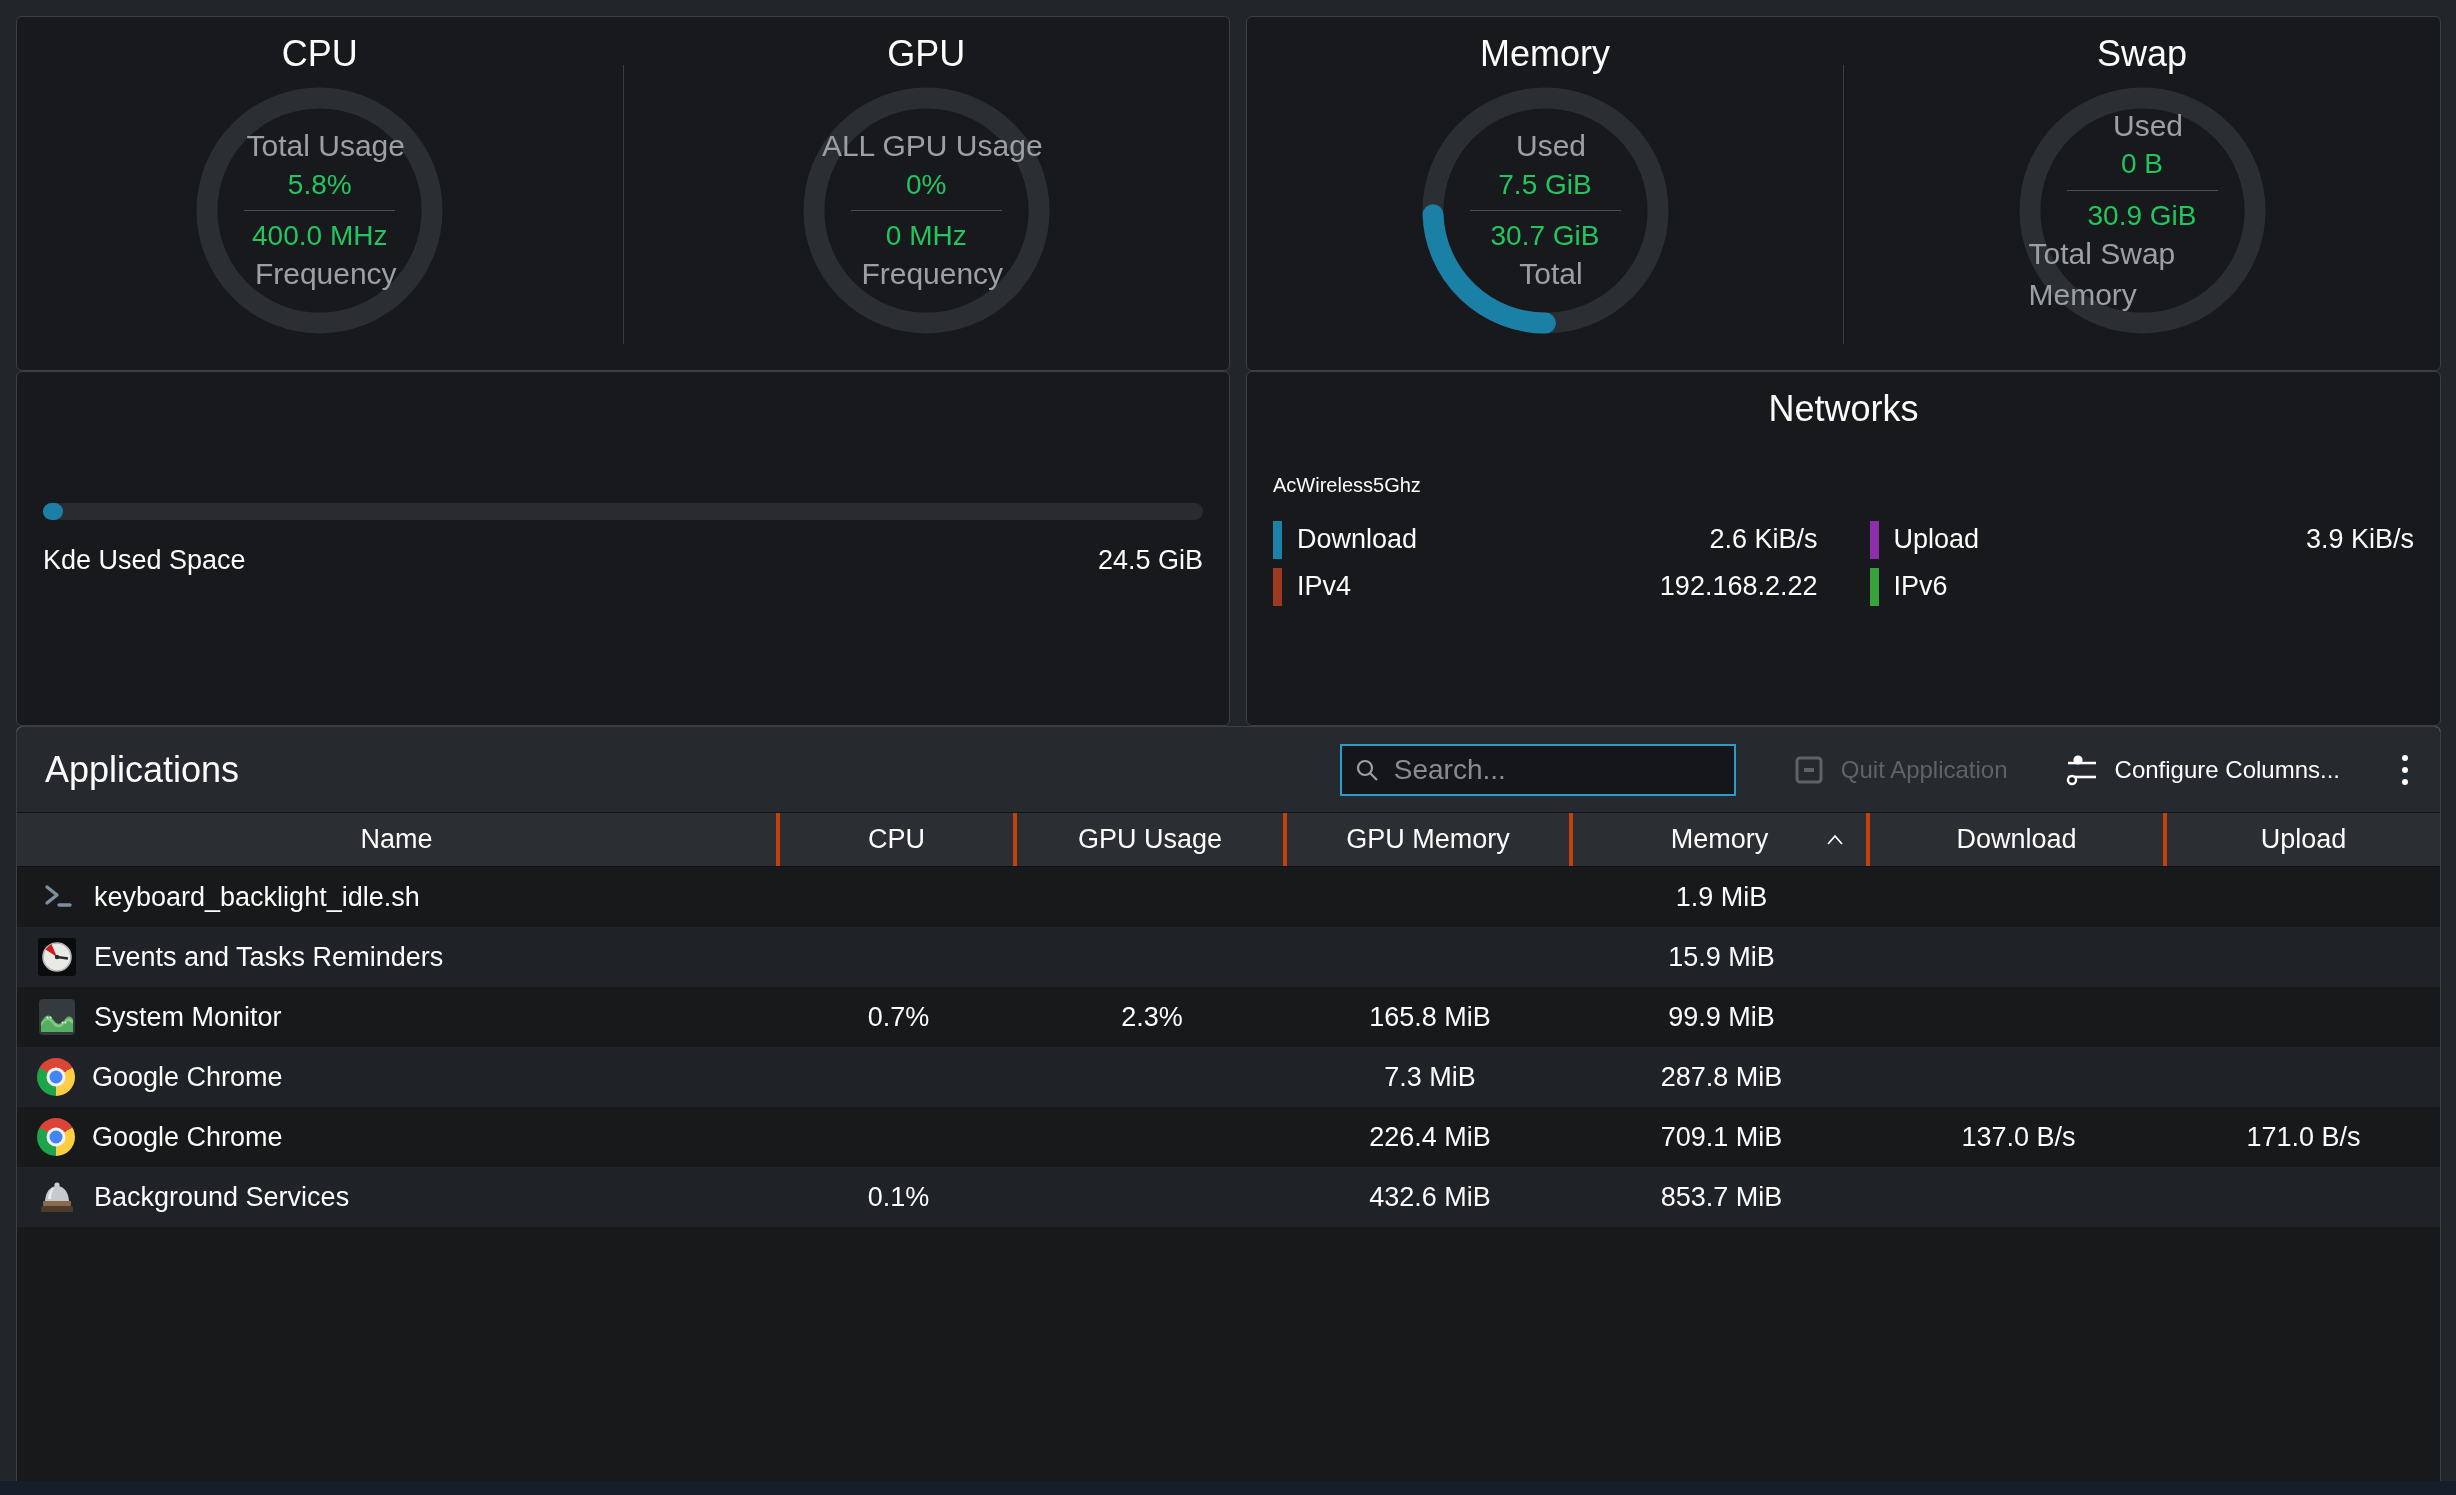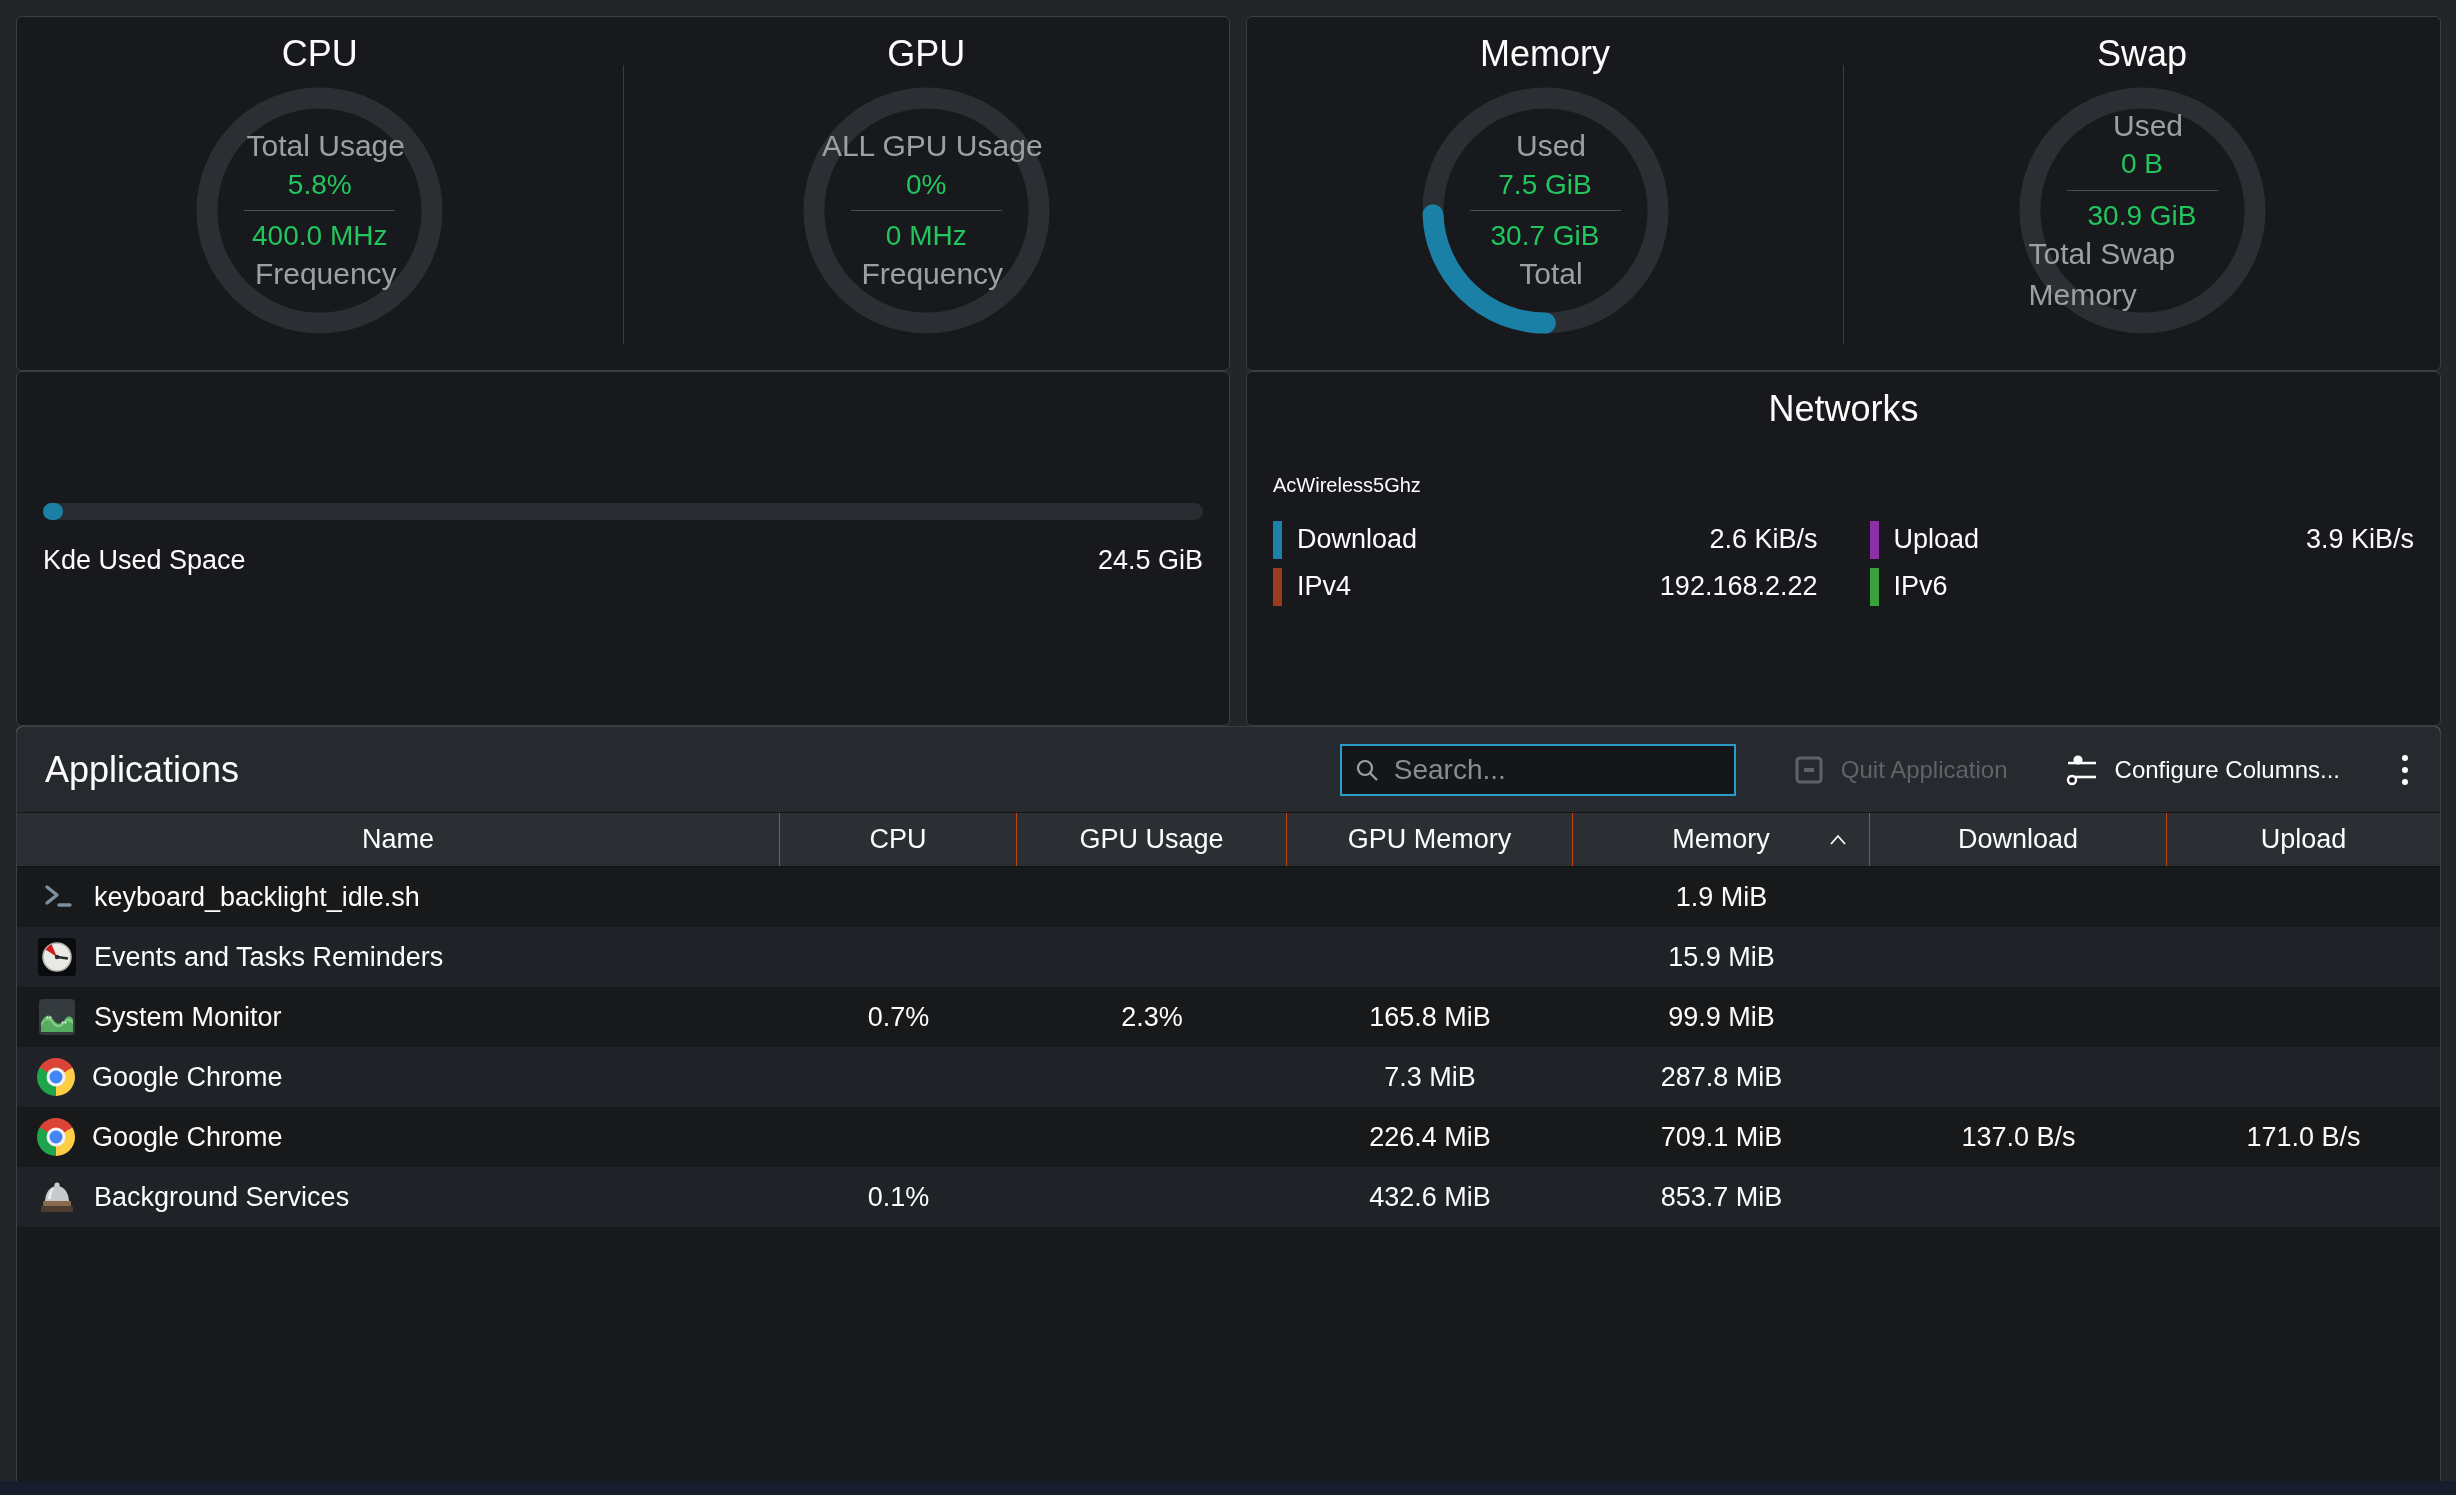--- a/index.html
+++ b/index.html
@@ -54,21 +54,21 @@
                       font-size:28px; margin-left:12px; font-family:inherit; min-width:0; }
   .search-box input::placeholder { color:#8a8d90; }
   .tbtn { display:flex; align-items:center; gap:15px; background:none; border:none; padding:0;
           color:#fcfcfc; font-size:24px; font-family:inherit; margin-left:56px; cursor:pointer; }
   .tbtn.disabled { color:#5f6368; }
   .kebab { margin-left:58px; background:none; border:none; display:flex; flex-direction:column; gap:6px; padding:4px; cursor:pointer; }
   .kebab i { width:6px; height:6px; border-radius:50%; background:#fcfcfc; }
 
   .thead, .trow { display:grid; grid-template-columns:763px 237px 270px 286px 297px 297px 1fr; }
   .thead { flex:none; height:55px; background:#2b2e32; border-top:1px solid #121417; border-bottom:1px solid #0f1114; }
-  .th { display:flex; align-items:center; justify-content:center; font-size:27px; position:relative; border-right:1px solid #c2410c; }
+  .th { display:flex; align-items:center; justify-content:center; font-size:27px; position:relative; border-right:4px solid #c2410c; }
   .th:last-child { border-right:none; }
   .sort-icon { position:absolute; right:18px; display:flex; }
   .tbody { flex:none; }
   .trow { height:60px; }
   .tbody .trow:nth-child(odd) { background:#17191b; }
   .tbody .trow:nth-child(even) { background:#1f2226; }
   .cell { display:flex; align-items:center; justify-content:center; font-size:27px; color:#fcfcfc; overflow:hidden; }
   .name-cell { justify-content:flex-start; padding-left:20px; gap:17px; }
   .tfill { flex:1; background:#17191b; }
 

